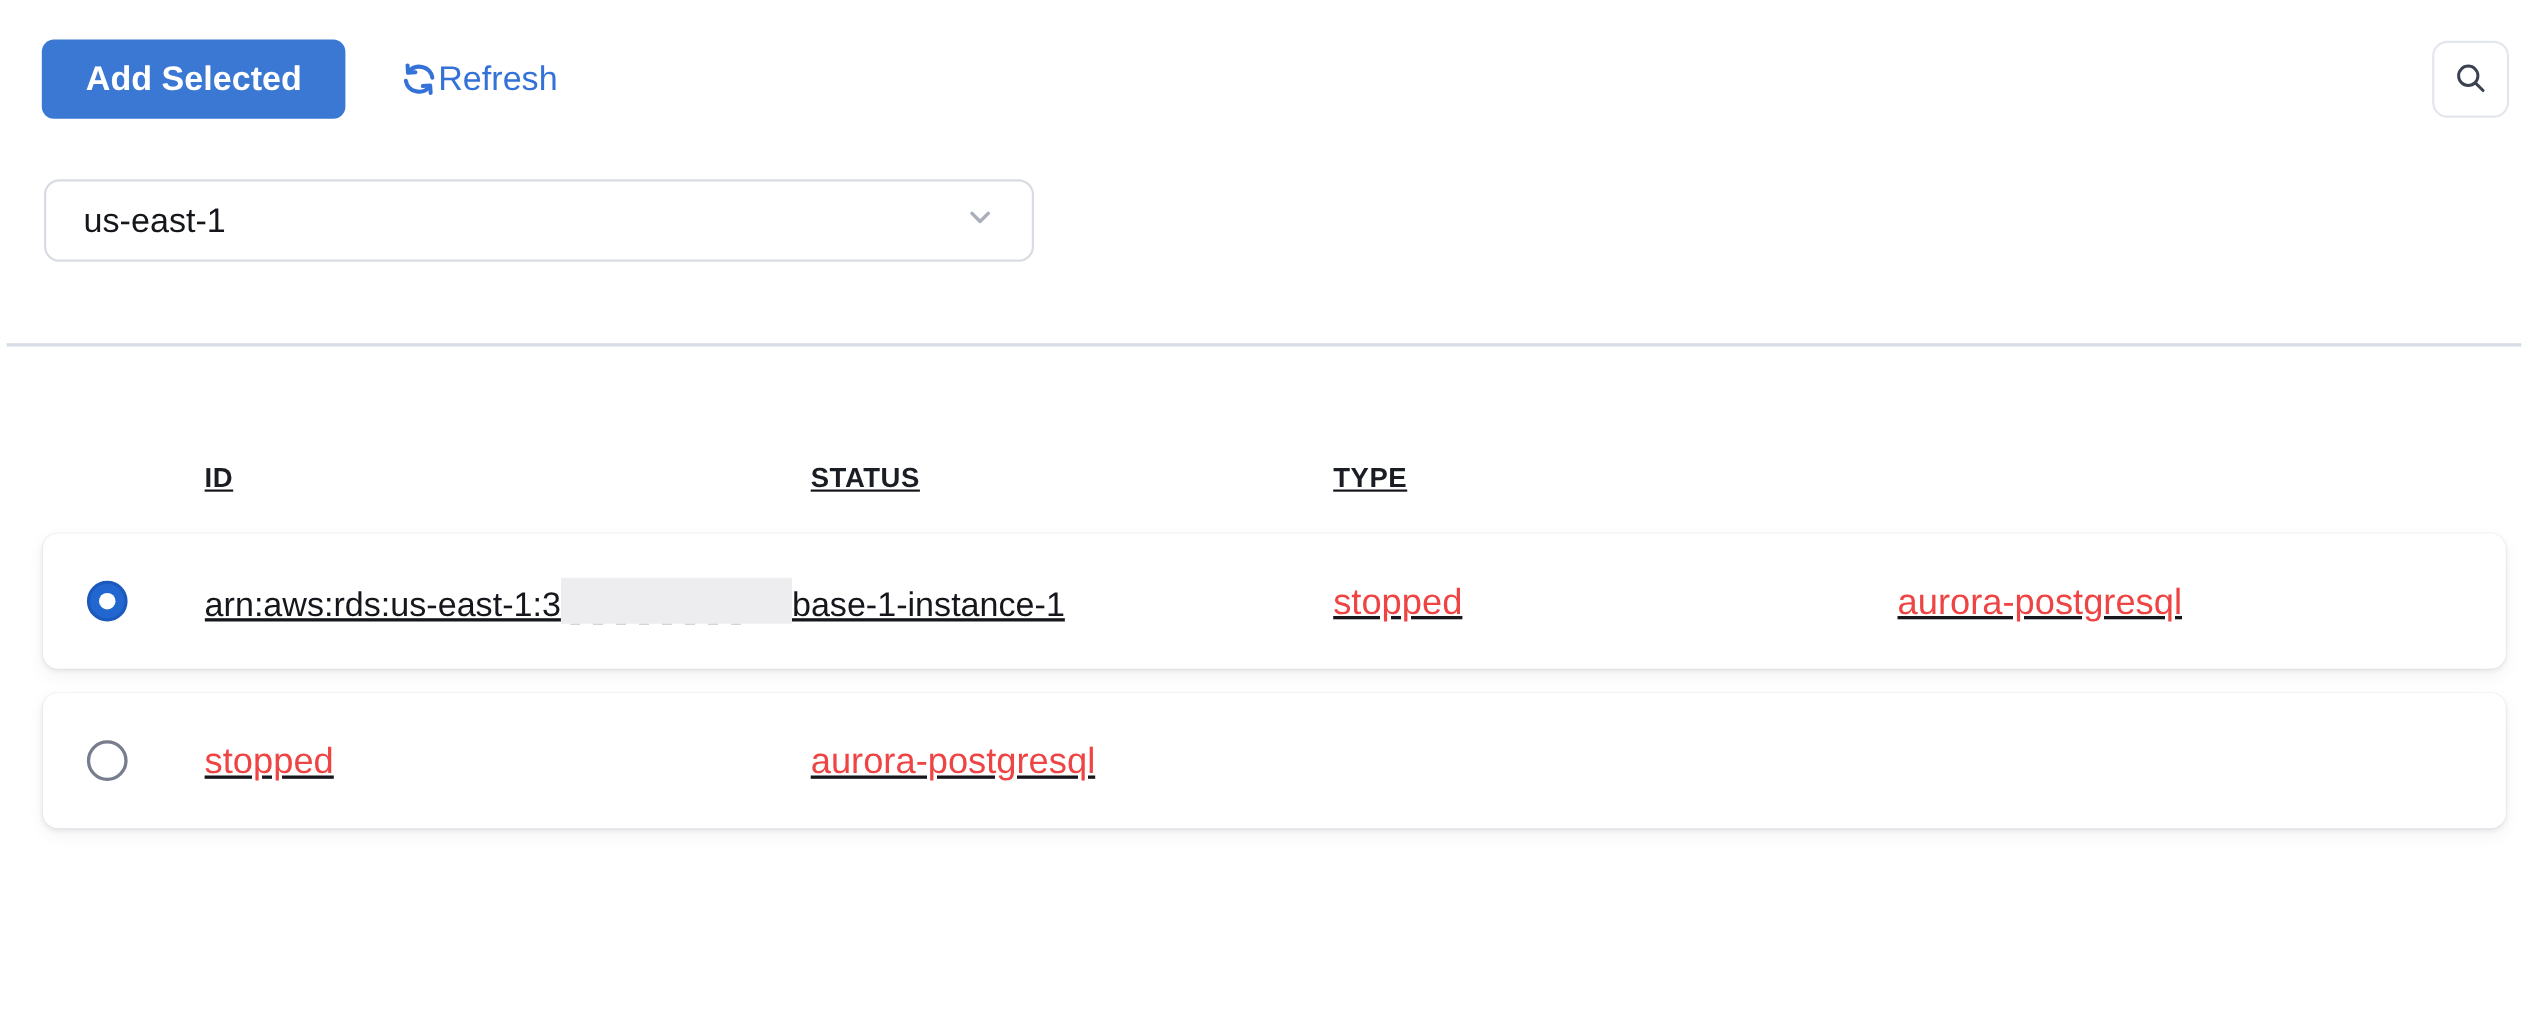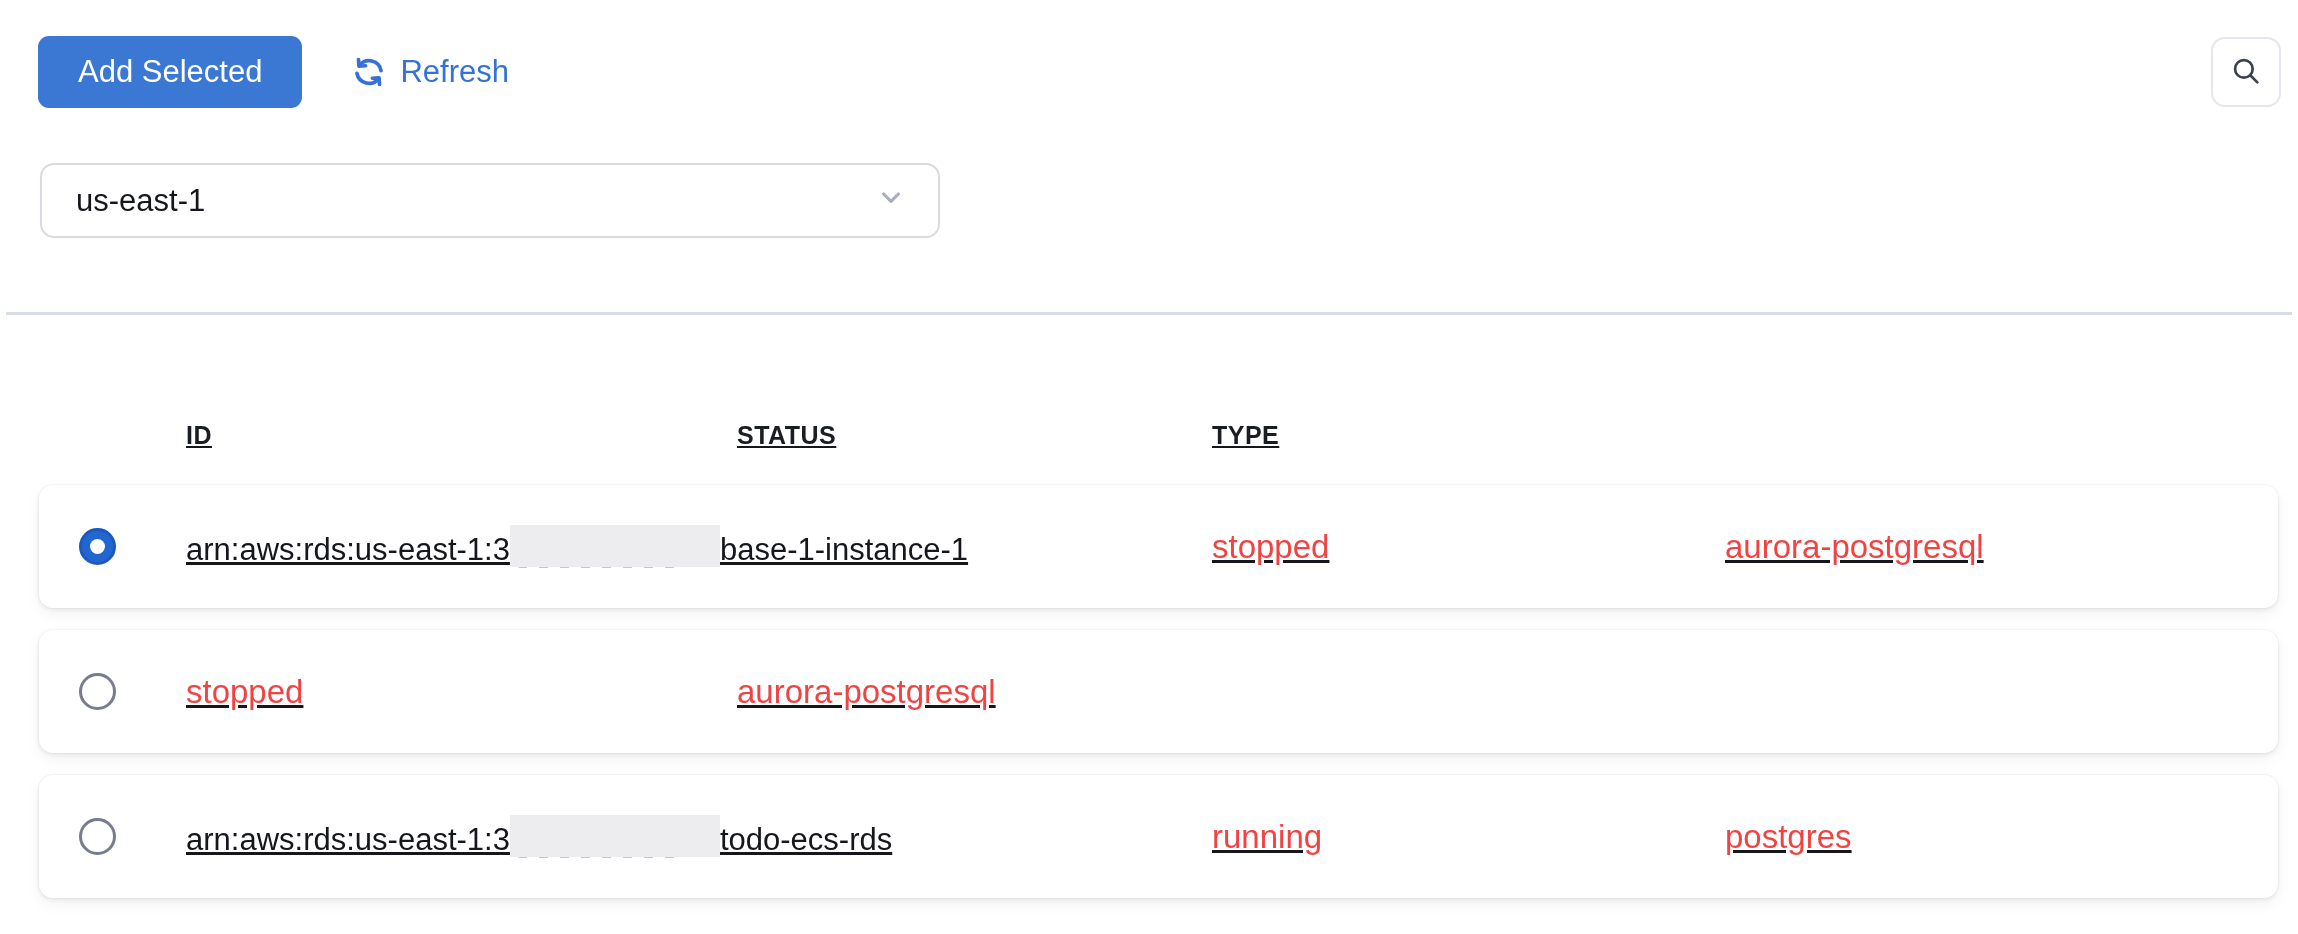--- a/index.html
+++ b/index.html
@@ -18,33 +18,32 @@
     display: flex;
     align-items: center;
     padding: 0 17px 0 38px;
   }
   .btn-primary {
     height: 72px;
     padding: 0 40px;
     background: #3a78d3;
     color: #ffffff;
     font-size: 31px;
-    font-weight: 400;
+    font-weight: 700;
     border: none;
     border-radius: 11px;
     display: flex;
     align-items: center;
     cursor: pointer;
     font-family: inherit;
   }
   .refresh-link {
     margin-left: 50px;
     display: flex;
     align-items: center;
-    gap: 14px;
     color: #3472d8;
     font-size: 31px;
     font-weight: 500;
     cursor: pointer;
     text-decoration: none;
     justify-content: flex-end;
   }
   .refresh-link svg { display: block; }
   .toolbar-spacer { flex: 1; }
   .search-btn {
@@ -228,22 +227,14 @@
   </div>
 
   <div class="tgrid row-card">
     <div class="cell-radio">
       <span class="radio"></span>
     </div>
     <div class="cell-status">stopped</div>
     <div class="cell-type">aurora-postgresql</div>
   </div>
 
-  <div class="tgrid row-card">
-    <div class="cell-radio">
-      <span class="radio"></span>
-    </div>
-    <div class="cell-id"><span>arn:aws:rds:us-east-1:3</span><span class="redact"></span><span>todo-ecs-rds</span></div>
-    <div class="cell-status">running</div>
-    <div class="cell-type">postgres</div>
-  </div>
 
 </div>
 
 </body></html>

